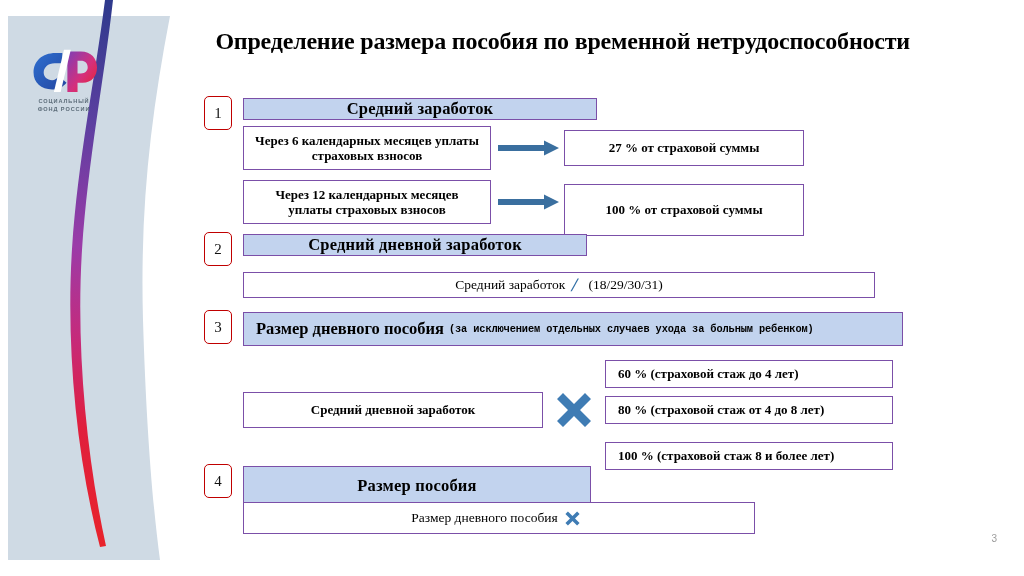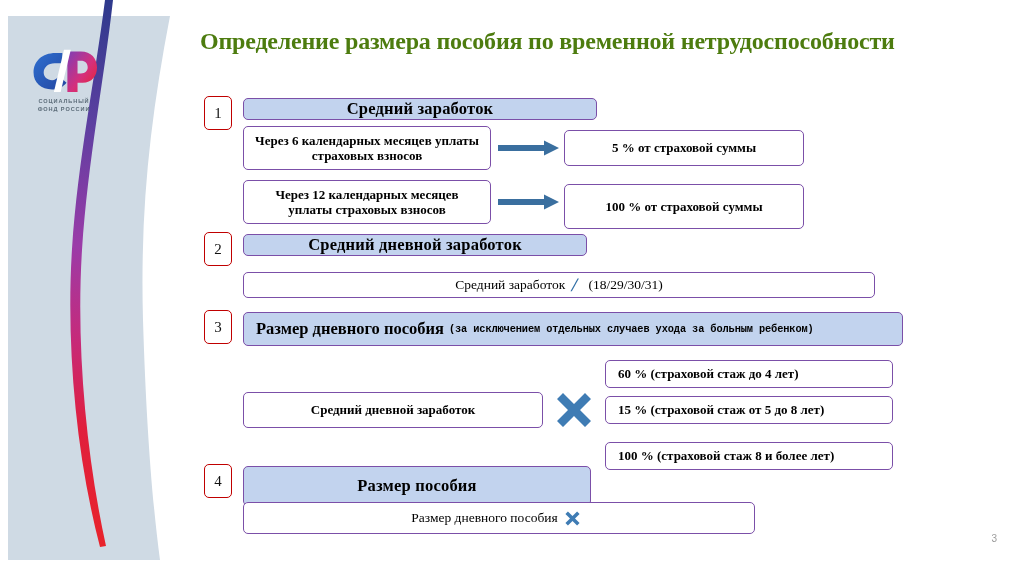--- a/index.html
+++ b/index.html
@@ -51,34 +51,34 @@
     text-transform: uppercase;
     white-space: pre-line;
   }
 
   
   #slide-title {
     position: absolute;
     left: 200px;
     top: 26px;
     width: 710px;
-    text-align: left;
+    text-align: right;
     font-size: 24px;
     font-weight: bold;
-    color: #4d7c0f;
+    color: #000000;
     line-height: 31px;
     letter-spacing: -0.2px;
   }
 
   
   .rbox {
     position: absolute;
     box-sizing: border-box;
     border: 1.4px solid #7b4fa8;
-    border-radius: 5px;
+    border-radius: 0;
     background: #ffffff;
     display: flex;
     align-items: center;
     justify-content: center;
     text-align: center;
     color: #000000;
     line-height: 1.18;
   }
   .rbox.fill {
     background: #c2d3ee;
@@ -238,27 +238,27 @@
 
 <div id="slide-title">Определение размера пособия по временной нетрудоспособности</div>
 
 <div class="step-num" style="left:204px; top:96px;">1</div>
 <div class="rbox fill sec-head" style="left:243px; top:98px; width:354px; height:22px;">Средний заработок</div>
 
 <div class="rbox body-txt" style="left:243px; top:126px; width:248px; height:44px;">Через 6 календарных месяцев уплаты страховых взносов</div>
 <svg class="arrow" style="left:498px; top:140px;" width="62" height="16" viewBox="0 0 62 16">
   <path d="M 0 5 L 46 5 L 46 0.5 L 61 8 L 46 15.5 L 46 11 L 0 11 Z" fill="#3a6f9f"></path>
 </svg>
-<div class="rbox pct-txt" style="left:564px; top:130px; width:240px; height:36px;">5 % от страховой суммы</div>
+<div class="rbox pct-txt" style="left:564px; top:130px; width:240px; height:36px;">27 % от страховой суммы</div>
 
 <div class="rbox body-txt" style="left:243px; top:180px; width:248px; height:44px;">Через 12 календарных месяцев уплаты страховых взносов</div>
 <svg class="arrow" style="left:498px; top:194px;" width="62" height="16" viewBox="0 0 62 16">
   <path d="M 0 5 L 46 5 L 46 0.5 L 61 8 L 46 15.5 L 46 11 L 0 11 Z" fill="#3a6f9f"></path>
 </svg>
-<div class="rbox pct-txt" style="left:564px; top:184px; width:240px; height:45px;">100 % от страховой суммы</div>
+<div class="rbox pct-txt" style="left:564px; top:184px; width:240px; height:52px;">100 % от страховой суммы</div>
 
 <div class="step-num" style="left:204px; top:232px;">2</div>
 <div class="rbox fill sec-head" style="left:243px; top:234px; width:344px; height:22px;">Средний дневной  заработок</div>
 
 <div class="rbox formula" style="left:243px; top:272px; width:632px; height:26px;">
   <span>Средний заработок</span>
   <span class="op-divide">/</span>
   <span style="display:inline-block;width:4px"></span>
   <span>(18/29/30/31)</span>
 </div>
@@ -269,21 +269,21 @@
   <span class="head-sub">(за исключением отдельных случаев ухода за больным ребенком)</span>
 </div>
 
 <div class="rbox body-txt" style="left:243px; top:392px; width:300px; height:36px;">Средний дневной заработок</div>
 
 <svg id="multiply-big" viewBox="0 0 36 36">
   <path d="M 7 1 L 18 12 L 29 1 L 35 7 L 24 18 L 35 29 L 29 35 L 18 24 L 7 35 L 1 29 L 12 18 L 1 7 Z" fill="#3f7cb4"></path>
 </svg>
 
 <div class="rbox pct-txt pct-left" style="left:605px; top:360px; width:288px; height:28px;">60 % (страховой стаж до 4 лет)</div>
-<div class="rbox pct-txt pct-left" style="left:605px; top:396px; width:288px; height:28px;">15 % (страховой стаж от 5 до 8 лет)</div>
+<div class="rbox pct-txt pct-left" style="left:605px; top:396px; width:288px; height:28px;">80 % (страховой стаж от 4 до 8 лет)</div>
 <div class="rbox pct-txt pct-left" style="left:605px; top:442px; width:288px; height:28px;">100 % (страховой стаж 8 и более лет)</div>
 
 <div class="step-num" style="left:204px; top:464px;">4</div>
 <div class="rbox fill sec-head" style="left:243px; top:466px; width:348px; height:40px;">Размер пособия</div>
 
 <div class="rbox formula" style="left:243px; top:502px; width:512px; height:32px;">
   <span>Размер дневного пособия</span>
   <svg class="op-times-inline" viewBox="0 0 36 36">
     <path d="M 7 1 L 18 12 L 29 1 L 35 7 L 24 18 L 35 29 L 29 35 L 18 24 L 7 35 L 1 29 L 12 18 L 1 7 Z" fill="#3f7cb4"></path>
   </svg>

